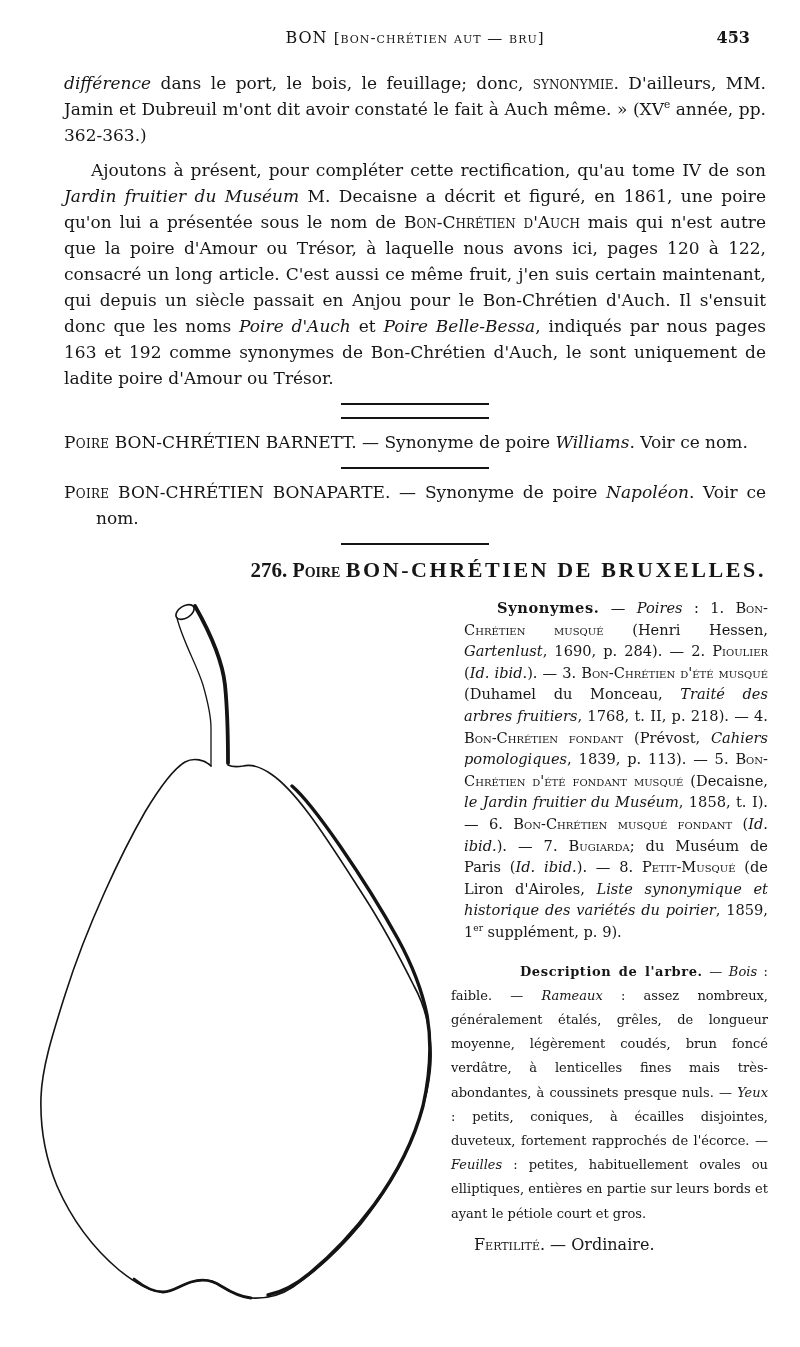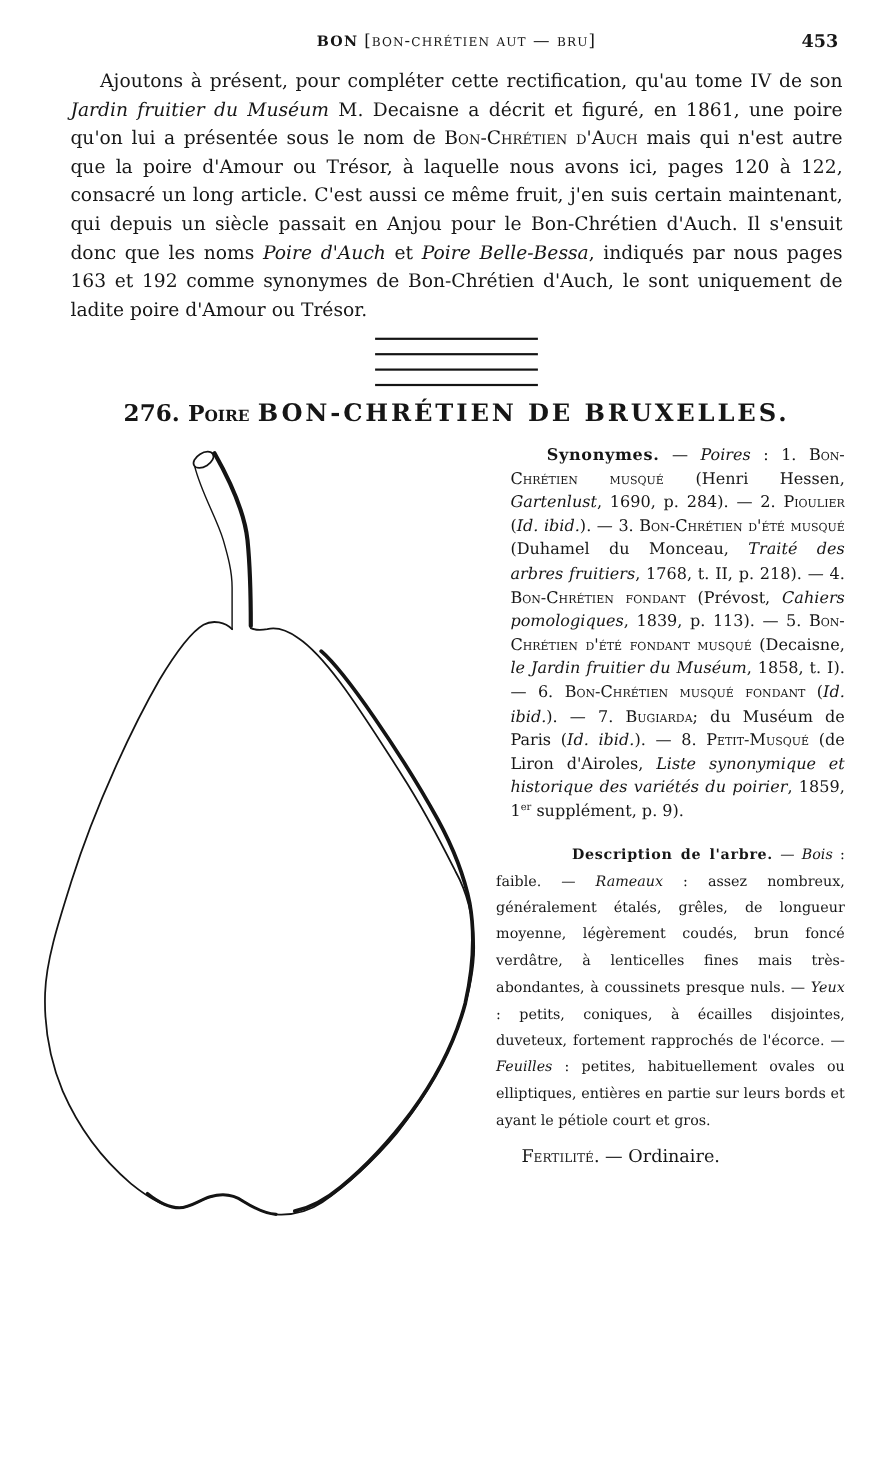--- a/index.html
+++ b/index.html
@@ -18,21 +18,21 @@
   
   .running-header{
     position:relative;
     height:24px;
     font-size:15px;
     text-align:center;
   }
   .rh-center{display:inline-block;letter-spacing:1px;}
   .rh-page{
     position:absolute;
-    right:4px;top:0;
+    right:16px;top:0;
     font-size:16px;
     font-weight:700;
   }
   
   .para{
     font-size:17px;
     line-height:26px;
     text-align:justify;
     margin:0;
   }
@@ -51,23 +51,24 @@
     line-height:26px;
     text-align:justify;
     margin:4px 0;
     padding-left:32px;
     text-indent:-32px;
   }
   .entry .seg-sc{letter-spacing:0.3px;}
   
   .section-title{
     margin:12px 0 2px 0;
-    text-align:center;
+    text-align:right;
     font-size:21px;
     white-space:nowrap;
+    font-family:Liberation Serif, serif;
   }
   .section-title .seg-wide{letter-spacing:2.6px;font-size:22px;}
   .section-title .seg-sc{font-size:20px;}
   
   .columns{
     display:flex;
     margin-top:12px;
     margin-left:-34px;          
     align-items:flex-start;
   }
@@ -100,45 +101,48 @@
     line-height:24px;
     margin:7px 0 0 0;
     text-indent:23px;
   }
   
   .seg-i{font-style:italic;}
   .seg-b{font-weight:700;letter-spacing:0.6px;margin-left:46px;}
   .seg-sc{font-variant:small-caps;margin-top:36px;}
   .seg-sup{vertical-align:super;font-size:0.62em;line-height:0;}
   .seg-wide{letter-spacing:2.6px;}
-  .seg-rh{font-weight:700;font-size:13px;}
+  .seg-rh{font-weight:400;font-size:16px;}
   
   .pear-svg{display:block;}
 </style>
 </head>
 <body>
 
 <div class="page">
 
   <div class="running-header">
     <span class="rh-center"><span class="seg-rh">BON </span><span>[</span><span class="seg-sc">bon-chrétien aut</span><span> — </span><span class="seg-sc">bru</span><span>]</span></span>
     <span class="rh-page">453</span>
   </div>
 
+  <p class="para first"><span class="seg-i">différence</span><span> dans le port, le bois, le feuillage; donc, </span><span class="seg-sc">synonymie</span><span>. D'ailleurs, MM. Jamin et Dubreuil m'ont dit avoir constaté le fait à Auch même. » (XV</span><span class="seg-sup">e</span><span> année, pp. 362-363.)</span></p>
 
   <p class="para indent"><span>Ajoutons à présent, pour compléter cette rectification, qu'au tome IV de son </span><span class="seg-i">Jardin fruitier du Muséum</span><span> M. Decaisne a décrit et figuré, en 1861, une poire qu'on lui a présentée sous le nom de </span><span class="seg-sc">Bon-Chrétien d'Auch</span><span> mais qui n'est autre que la poire d'Amour ou Trésor, à laquelle nous avons ici, pages 120 à 122, consacré un long article. C'est aussi ce même fruit, j'en suis certain maintenant, qui depuis un siècle passait en Anjou pour le Bon-Chrétien d'Auch. Il s'ensuit donc que les noms </span><span class="seg-i">Poire d'Auch</span><span> et </span><span class="seg-i">Poire Belle-Bessa</span><span>, indiqués par nous pages 163 et 192 comme synonymes de Bon-Chrétien d'Auch, le sont uniquement de ladite poire d'Amour ou Trésor.</span></p>
 
   <hr class="divider">
 
 
   <hr class="divider">
 
-
-  <hr class="divider">
-
+  <p class="entry"><span class="seg-sc">Poire</span><span> BON-CHRÉTIEN BARNETT. — Synonyme de poire </span><span class="seg-i">Williams</span><span>. Voir ce nom.</span></p>
+
+  <hr class="divider">
+
+  <p class="entry"><span class="seg-sc">Poire</span><span> BON-CHRÉTIEN BONAPARTE. — Synonyme de poire </span><span class="seg-i">Napoléon</span><span>. Voir ce nom.</span></p>
 
   <hr class="divider">
 
   <h2 class="section-title"><span>276. </span><span class="seg-sc">Poire</span><span> </span><span class="seg-wide">BON-CHRÉTIEN DE BRUXELLES.</span></h2>
 
   <div class="columns">
 
     <div class="figure-wrap">
       <svg class="pear-svg" width="415" height="715" viewBox="0 0 415 715" fill="none" stroke="#141414" stroke-linecap="round" stroke-linejoin="round">
 

